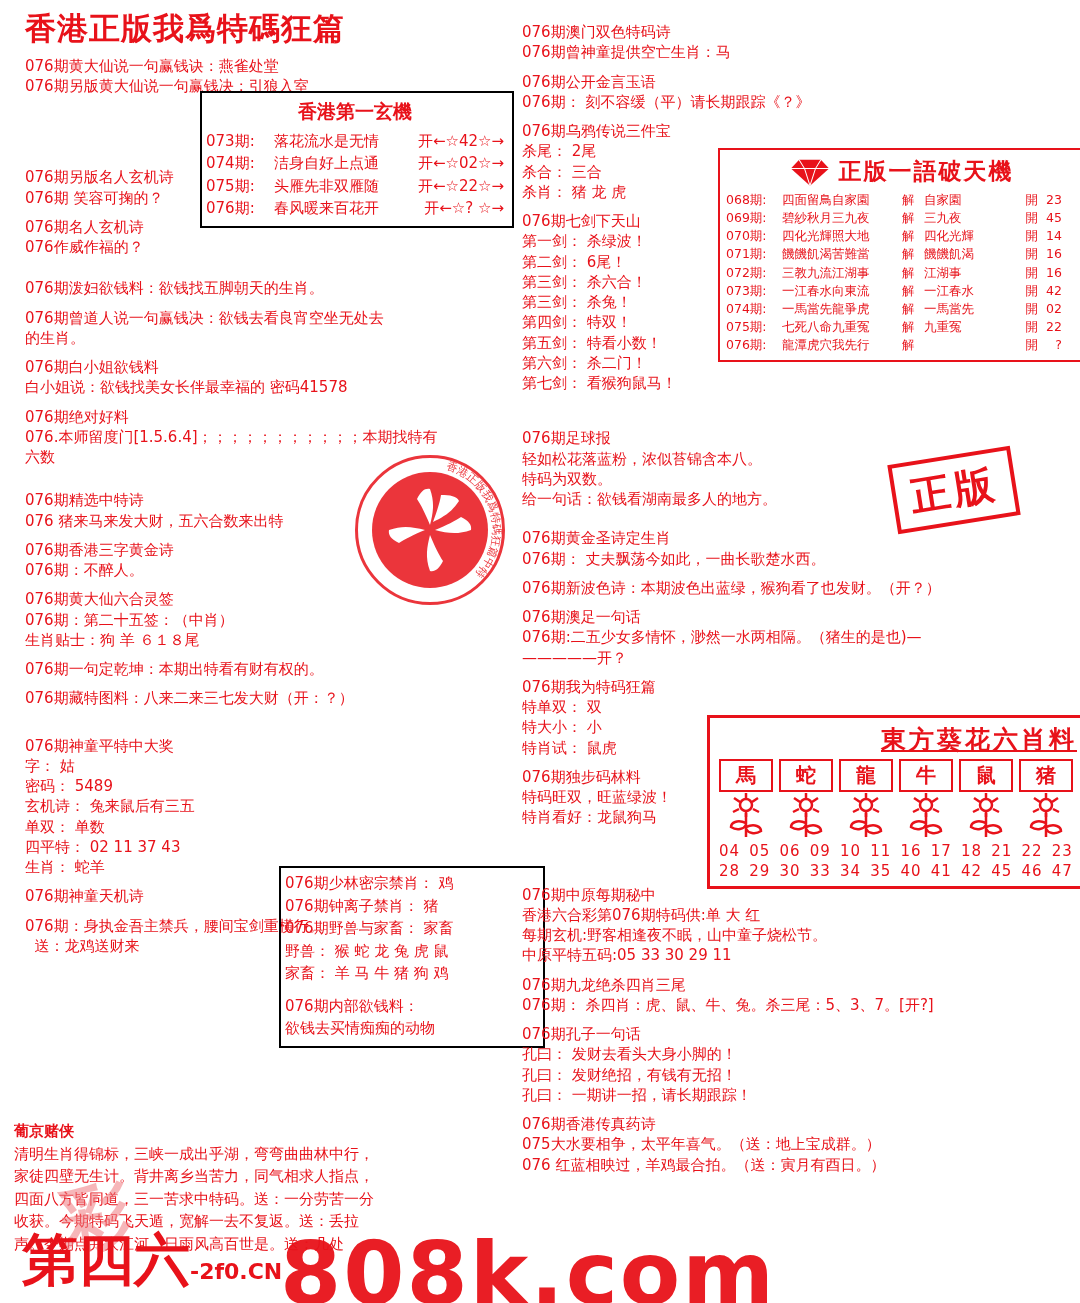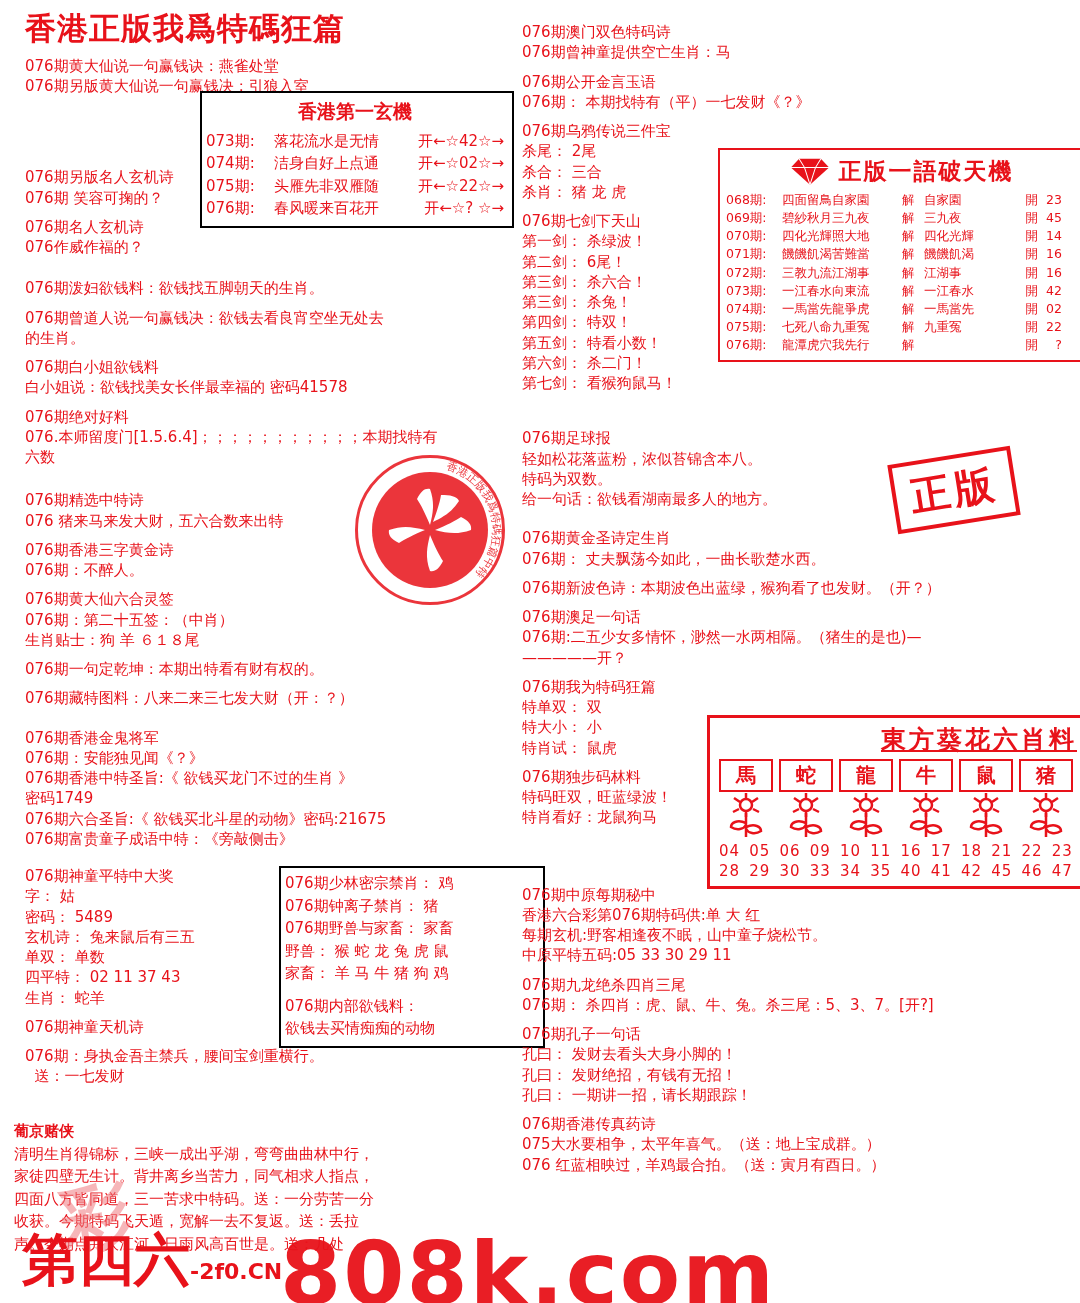--- a/index.html
+++ b/index.html
@@ -42,21 +42,21 @@
   .hkfirst .row{font-size:15px;line-height:1.5;}
   .hkfirst .arrowcell{letter-spacing:0px;}
   
   .shaolin{position:absolute;left:245px;top:860px;width:250px;margin-left:34px;}
   .shaolin .ln{font-size:15px;line-height:1.5;}
   
   .diamond-box{
     position:absolute;left:196px;top:148px;width:350px;
     border:2px solid #e8121a;background:#fff;padding:4px 6px 6px 6px;
   }
-  .dia-head{display:flex;align-items:flex-start;justify-content:center;gap:8px;margin:2px 0 4px 0;}
+  .dia-head{display:flex;align-items:center;justify-content:center;gap:8px;margin:2px 0 4px 0;}
   .dia-head .gem{width:42px;height:30px;}
   .dia-head .t{font-size:23px;font-weight:bold;letter-spacing:2px;}
   .dia-row{display:flex;font-size:12.5px;line-height:1.45;white-space:nowrap;}
   .dia-row .c1{width:56px;}
   .dia-row .c2{width:120px;}
   .dia-row .c3{width:22px;}
   .dia-row .c4{width:84px;}
   .dia-row .c5{width:30px;text-align:right;}
   .dia-row .c6{width:24px;text-align:right;}
   
@@ -180,48 +180,40 @@
     <div class="blk">
       <p class="ln">076期一句定乾坤：本期出特看有财有权的。</p>
     </div>
 
     <div class="blk">
       <p class="ln">076期藏特图料：八来二来三七发大财（开：？）</p>
     </div>
 
     <div style="height:10px;"></div>
 
-    <div class="blk">
-      <p class="ln">076期香港金鬼将军</p>
-      <p class="ln">076期：安能独见闻《？》</p>
-      <p class="ln">076期香港中特圣旨:《 欲钱买龙门不过的生肖 》</p>
-      <p class="ln">密码1749</p>
-      <p class="ln">076期六合圣旨:《 欲钱买北斗星的动物》密码:21675</p>
-      <p class="ln">076期富贵童子成语中特：《旁敲侧击》</p>
-    </div>
 
     <div style="height:8px;"></div>
 
     <div class="blk">
       <p class="ln">076期神童平特中大奖</p>
       <p class="ln">字： 姑</p>
       <p class="ln">密码： 5489</p>
       <p class="ln">玄机诗： 兔来鼠后有三五</p>
       <p class="ln">单双： 单数</p>
       <p class="ln">四平特： 02 11 37 43</p>
       <p class="ln">生肖： 蛇羊</p>
     </div>
 
     <div class="blk">
       <p class="ln">076期神童天机诗</p>
     </div>
 
     <div class="blk">
       <p class="ln">076期：身执金吾主禁兵，腰间宝剑重横行。</p>
-      <p class="ln">  送：一七发财</p>
+      <p class="ln">  送：龙鸡送财来</p>
     </div>
   </div>
 
   <div class="box hkfirst">
     <div class="box-title">香港第一玄機</div>
     <div class="row">
       <span class="k">073期:</span>
       <span class="v">落花流水是无情</span>
       <span class="arrowcell">开←☆42☆→</span>
     </div>
@@ -287,21 +279,21 @@
   <div class="col col-right">
     <div style="height:22px;"></div>
 
     <div class="blk">
       <p class="ln">076期澳门双色特码诗</p>
       <p class="ln">076期曾神童提供空亡生肖：马</p>
     </div>
 
     <div class="blk">
       <p class="ln">076期公开金言玉语</p>
-      <p class="ln">076期： 本期找特有（平）一七发财《？》</p>
+      <p class="ln">076期： 刻不容缓（平）请长期跟踪《？》</p>
     </div>
 
     <div class="blk">
       <p class="ln">076期乌鸦传说三件宝</p>
       <p class="ln">杀尾： 2尾</p>
       <p class="ln">杀合： 三合</p>
       <p class="ln">杀肖： 猪 龙 虎</p>
     </div>
 
     <div class="blk">

